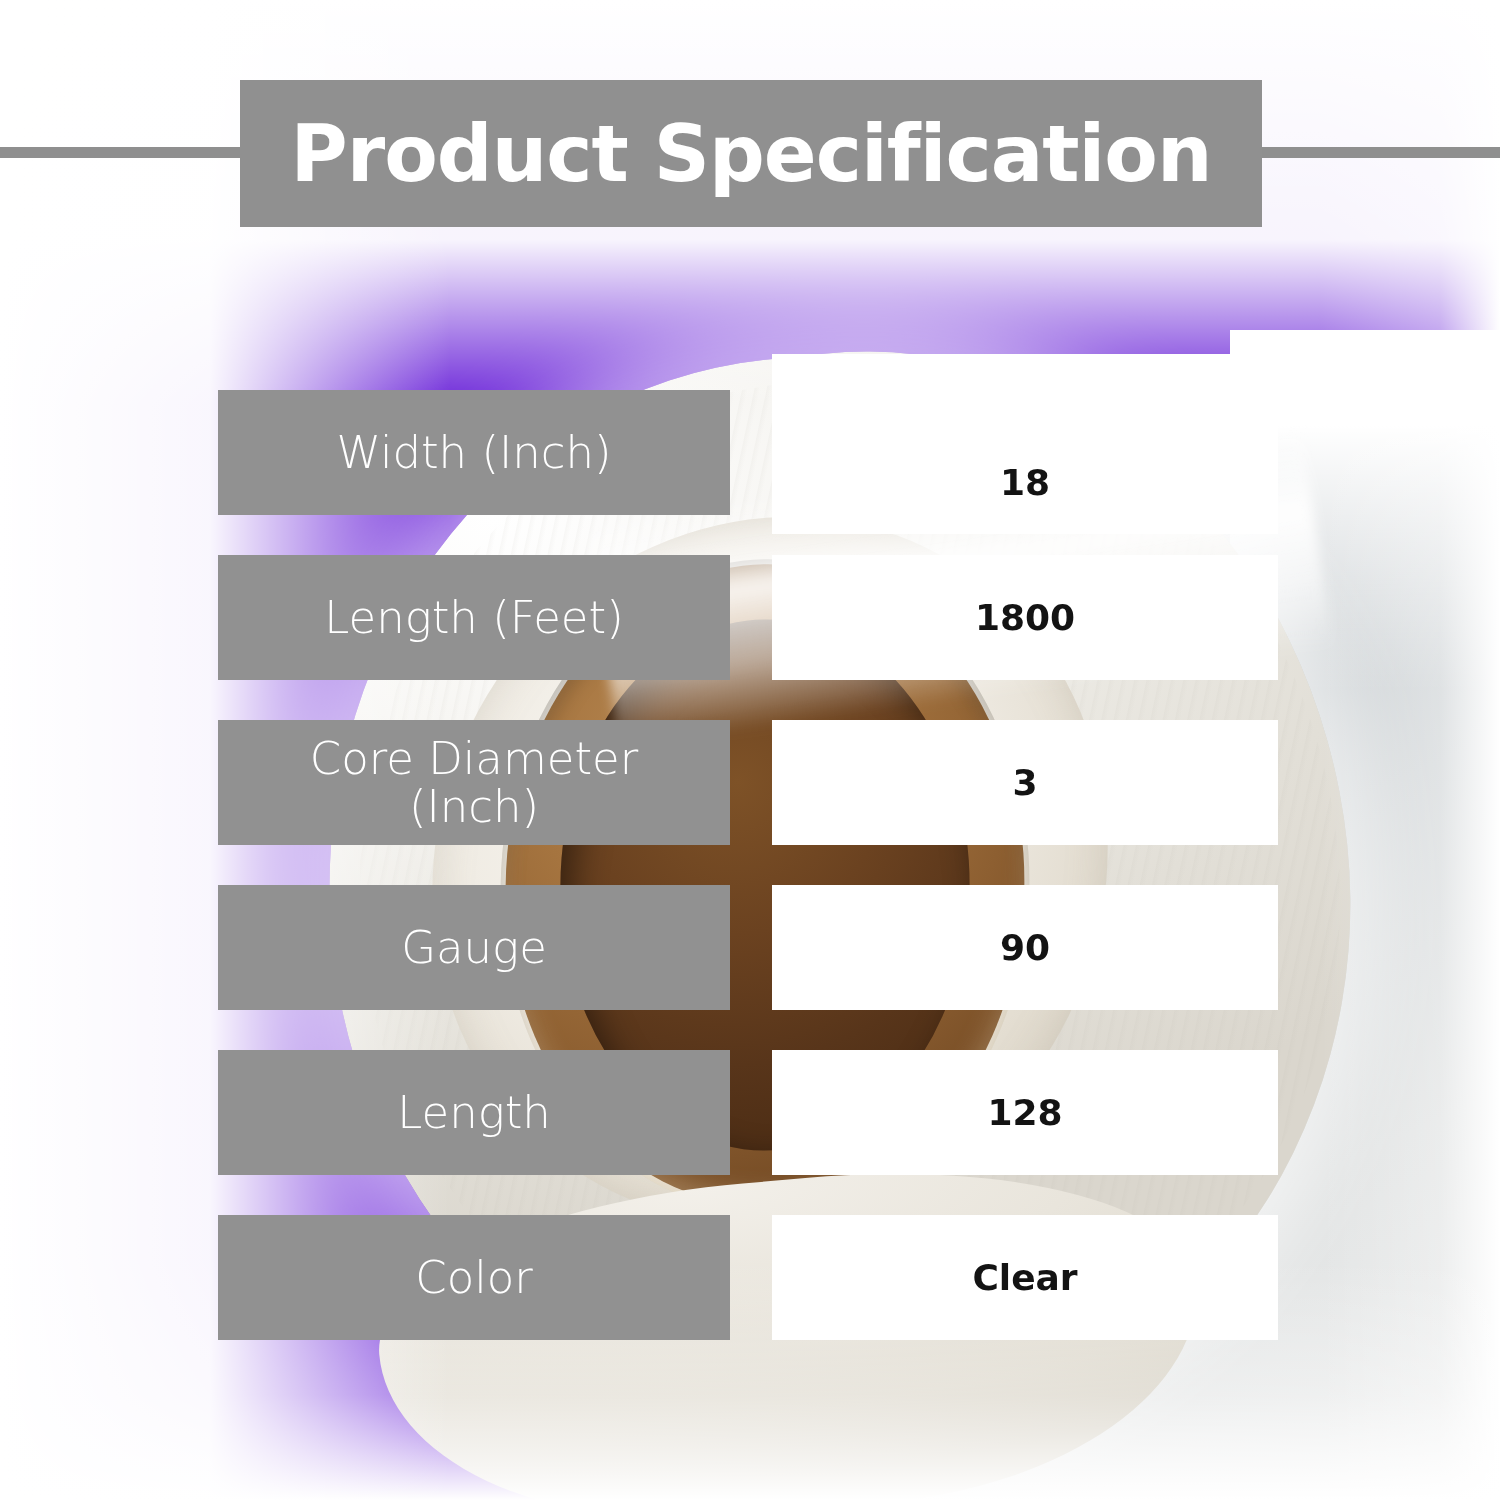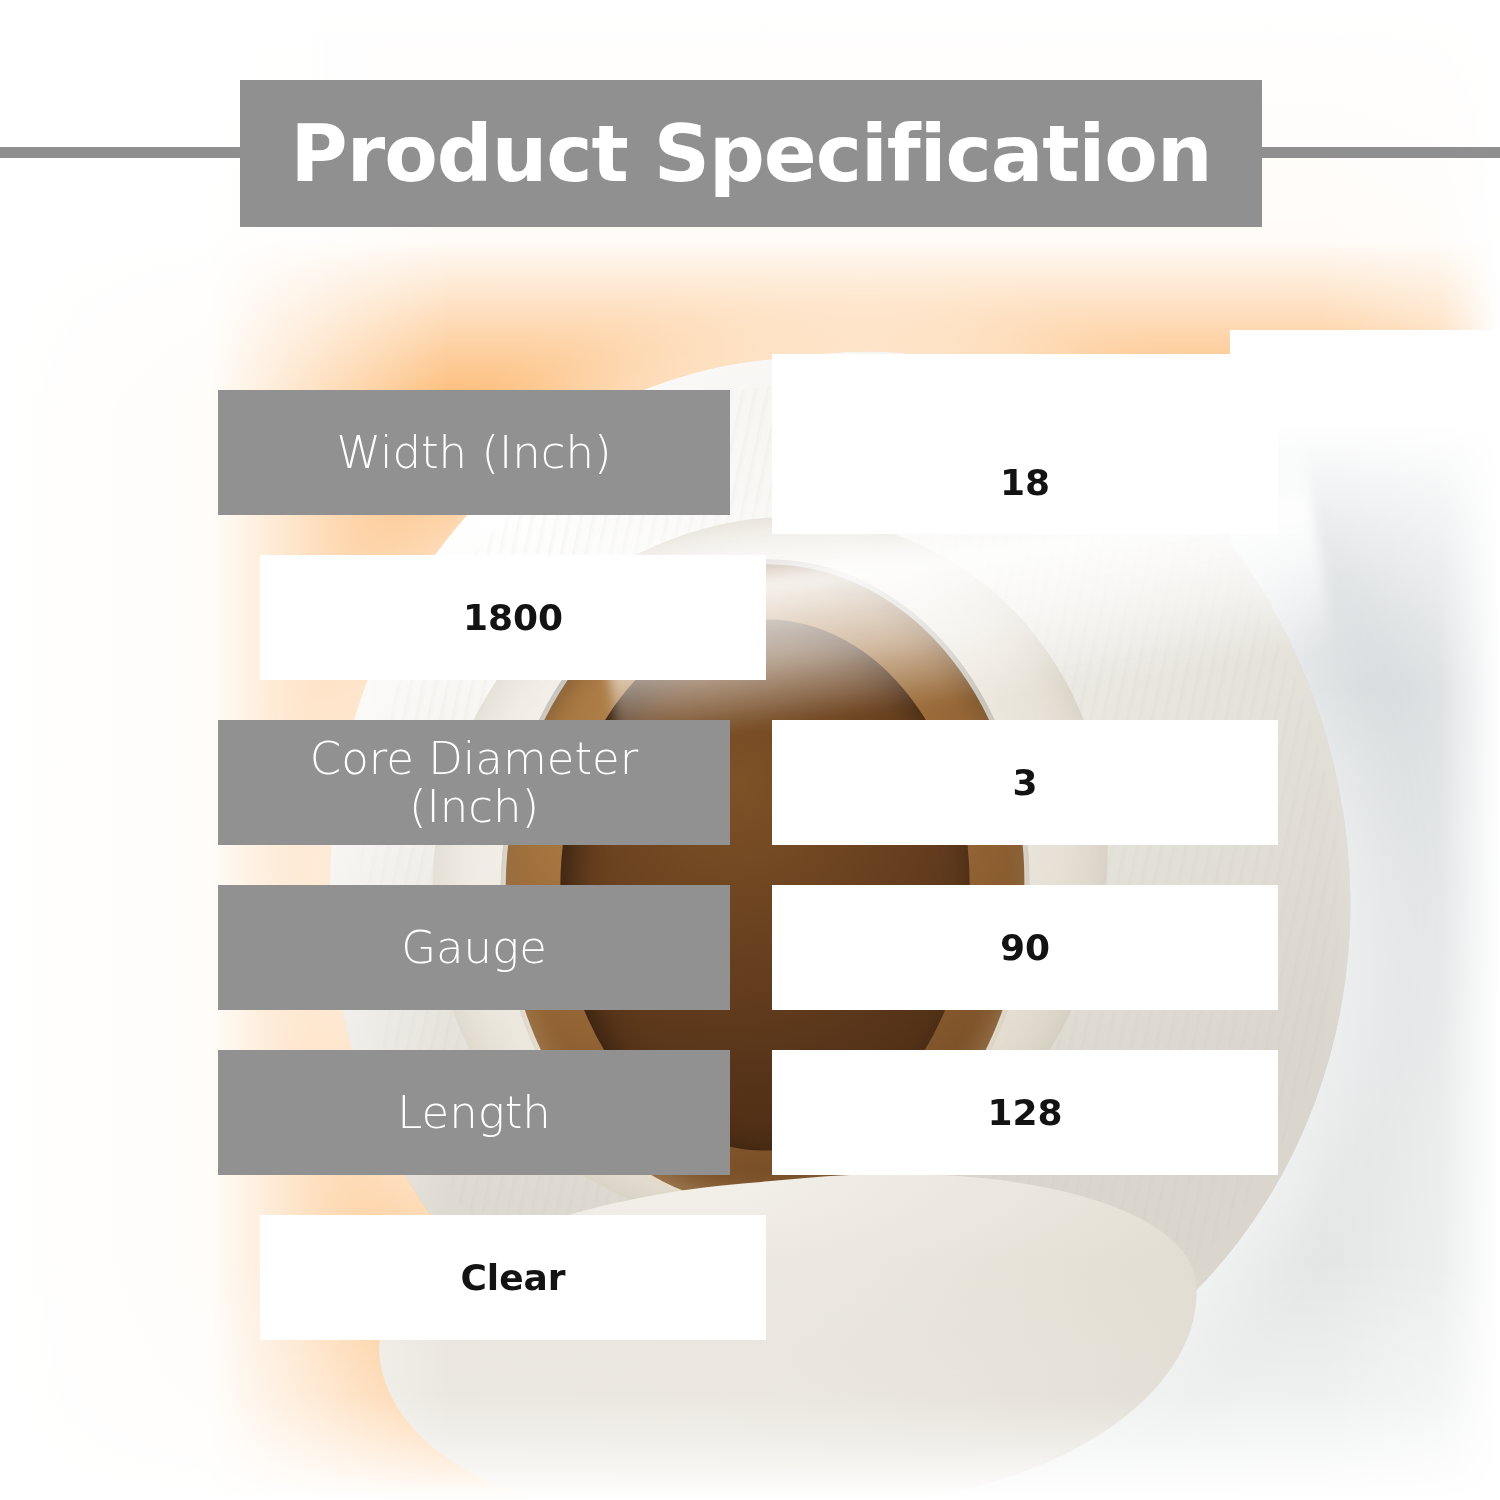--- a/index.html
+++ b/index.html
@@ -8,21 +8,21 @@
     background: #ffffff;
   }
   body {
     font-family: "Liberation Sans", sans-serif;
   }
 
   #page {
     position: relative;
     width: 1500px;
     height: 1500px;
-    background: #fdba74;
+    background: #6d28d9;
     overflow: hidden;
   }
 
   
   .photo-stage {
     position: absolute;
     left: 0; top: 0;
     width: 1500px;
     height: 1500px;
     overflow: hidden;
@@ -276,20 +276,21 @@
 
   <div class="spec-table">
 
     <div class="spec-row row-first">
       <div class="spec-label">Width (Inch)</div>
       <div class="spec-gap"></div>
       <div class="spec-value">18</div>
     </div>
 
     <div class="spec-row">
+      <div class="spec-label">Length (Feet)</div>
       <div class="spec-gap"></div>
       <div class="spec-value">1800</div>
     </div>
 
     <div class="spec-row">
       <div class="spec-label">Core Diameter<br>(Inch)</div>
       <div class="spec-gap"></div>
       <div class="spec-value">3</div>
     </div>
 
@@ -299,19 +300,20 @@
       <div class="spec-value">90</div>
     </div>
 
     <div class="spec-row">
       <div class="spec-label">Length</div>
       <div class="spec-gap"></div>
       <div class="spec-value">128</div>
     </div>
 
     <div class="spec-row">
+      <div class="spec-label">Color</div>
       <div class="spec-gap"></div>
       <div class="spec-value">Clear</div>
     </div>
 
   </div>
 
 </div>
 
 </body></html>

